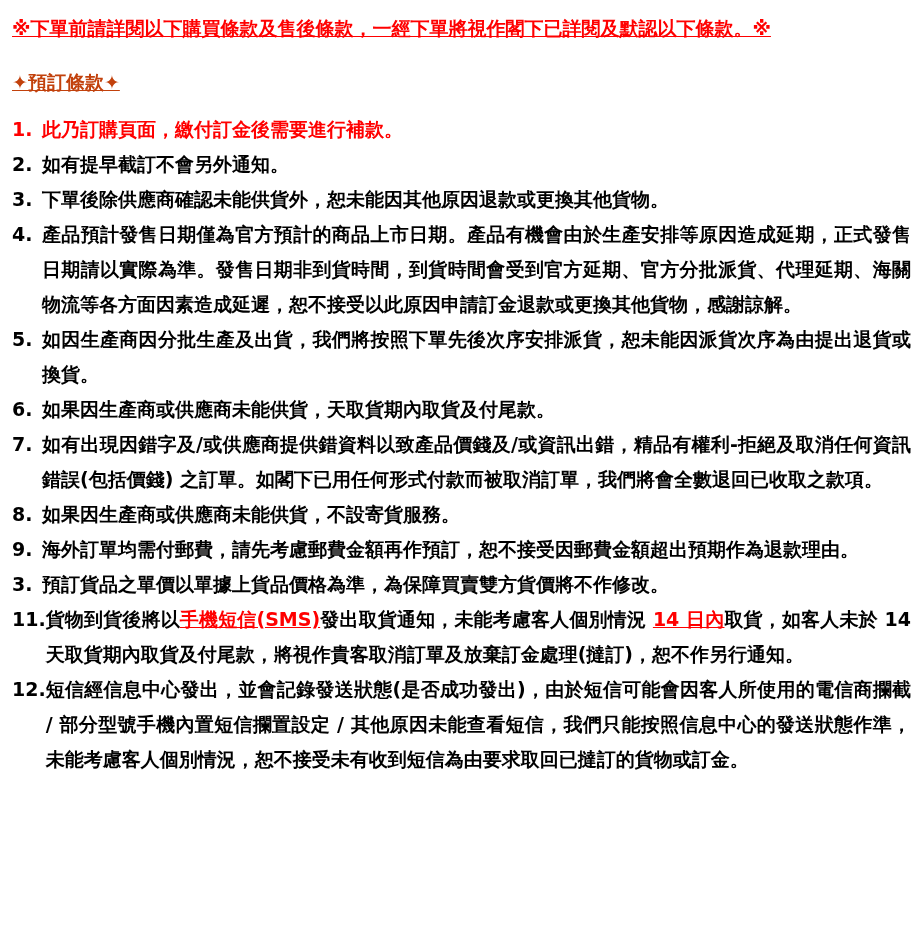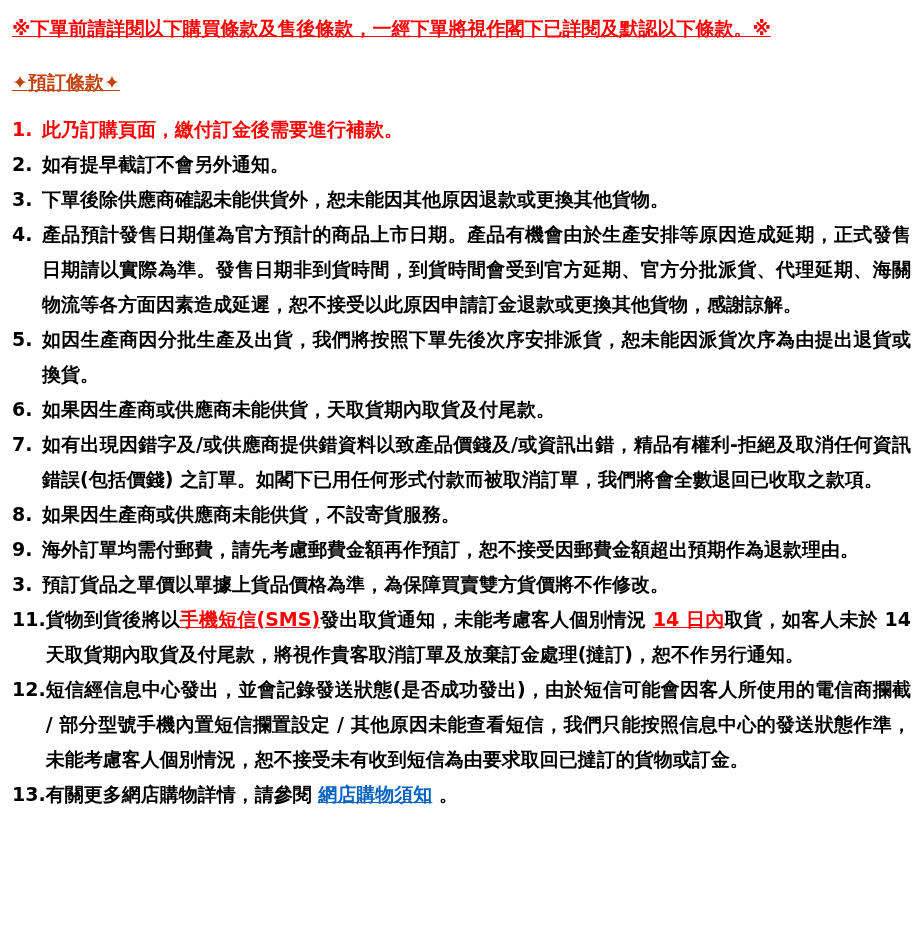--- a/index.html
+++ b/index.html
@@ -98,18 +98,14 @@
         <span class="term-text"><span>預訂貨品之單價以單據上貨品價格為準，為保障買賣雙方貨價將不作修改。</span></span>
       </div>
       <div class="term-row">
         <span class="term-num">11.</span>
         <span class="term-text"><span>貨物到貨後將以</span><span class="red u">手機短信(SMS)</span><span>發出取貨通知，未能考慮客人個別情況 </span><span class="red u">14 日內</span><span>取貨，如客人未於 14 天取貨期內取貨及付尾款，將視作貴客取消訂單及放棄訂金處理(撻訂)，恕不作另行通知。</span></span>
       </div>
       <div class="term-row">
         <span class="term-num">12.</span>
         <span class="term-text"><span>短信經信息中心發出，並會記錄發送狀態(是否成功發出)，由於短信可能會因客人所使用的電信商攔截 / 部分型號手機內置短信攔置設定 / 其他原因未能查看短信，我們只能按照信息中心的發送狀態作準，未能考慮客人個別情況，恕不接受未有收到短信為由要求取回已撻訂的貨物或訂金。</span></span>
       </div>
-      <div class="term-row">
-        <span class="term-num">13.</span>
-        <span class="term-text"><span>有關更多網店購物詳情，請參閱 </span><span class="link">網店購物須知</span><span> 。</span></span>
-      </div>
     </div>
 </div>
 
 </body></html>

